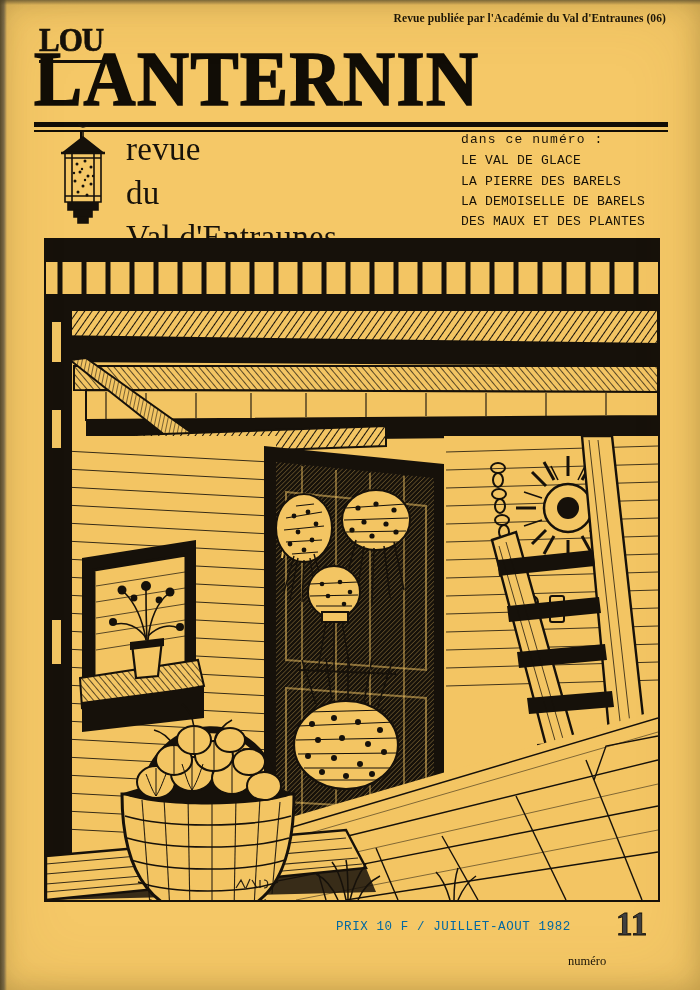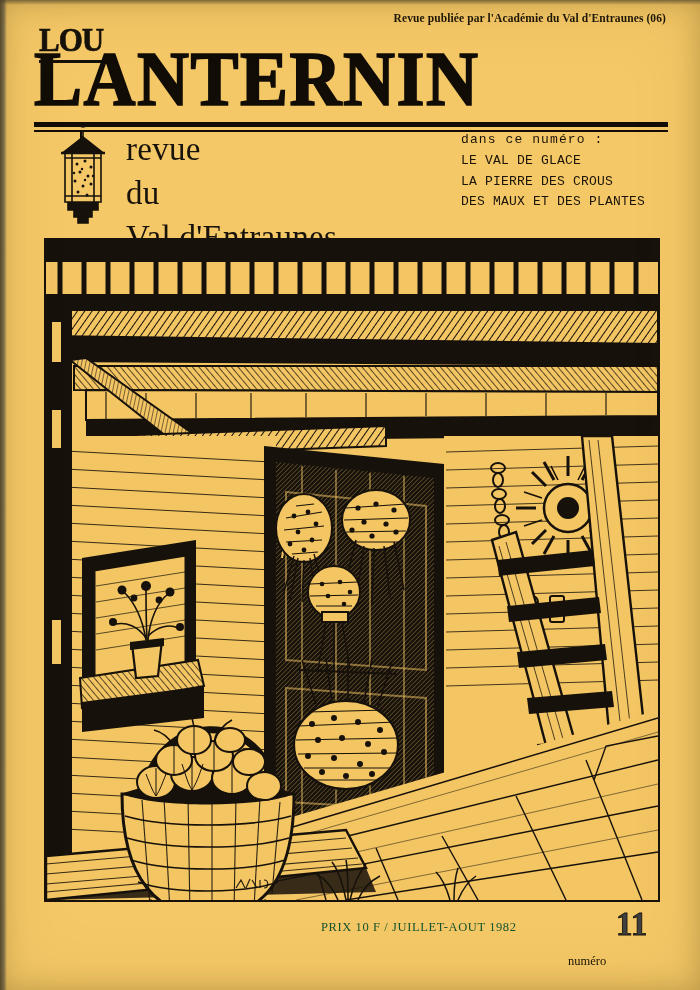--- a/index.html
+++ b/index.html
@@ -185,26 +185,26 @@
   
   .footer {
     position: absolute;
     left: 44px;
     top: 912px;
     width: 612px;
     height: 40px;
   }
   .price-line {
     position: absolute;
-    left: 277px;
+    left: 292px;
     top: 8px;
-    font-family: Liberation Serif, serif;
+    font-family: Liberation Mono, monospace;
     font-size: 12.5px;
     letter-spacing: .6px;
-    color: #14532d;
+    color: #0369a1;
     white-space: nowrap;
   }
   .numero-label {
     position: absolute;
     left: 524px;
     top: 10px;
     font-family: "Liberation Serif", serif;
     font-size: 12.5px;
     color: #191308;
     margin-top: 32px;
@@ -282,21 +282,22 @@
   <div class="subtitle">
     <div>revue</div>
     <div>du</div>
     <div>Val d'Entraunes</div>
   </div>
 
   <div class="toc">
     <div class="toc-head">dans ce numéro :</div>
     <ul>
       <li>LE VAL DE GLACE</li>
-      <li>LA PIERRE DES CROUS</li>
+      <li>LA PIERRE DES BARELS</li>
+      <li>LA DEMOISELLE DE BARELS</li>
       <li>DES MAUX ET DES PLANTES</li>
     </ul>
   </div>
 
   <div class="illus-frame">
     <svg viewBox="0 0 612 660" width="612" height="660">
       <defs>
         <pattern id="hatchA" width="6" height="6" patternUnits="userSpaceOnUse" patternTransform="rotate(35)">
           <rect width="6" height="6" fill="#f3c563"></rect>
           <line x1="0" y1="0" x2="0" y2="6" stroke="#16110a" stroke-width="2"></line>

